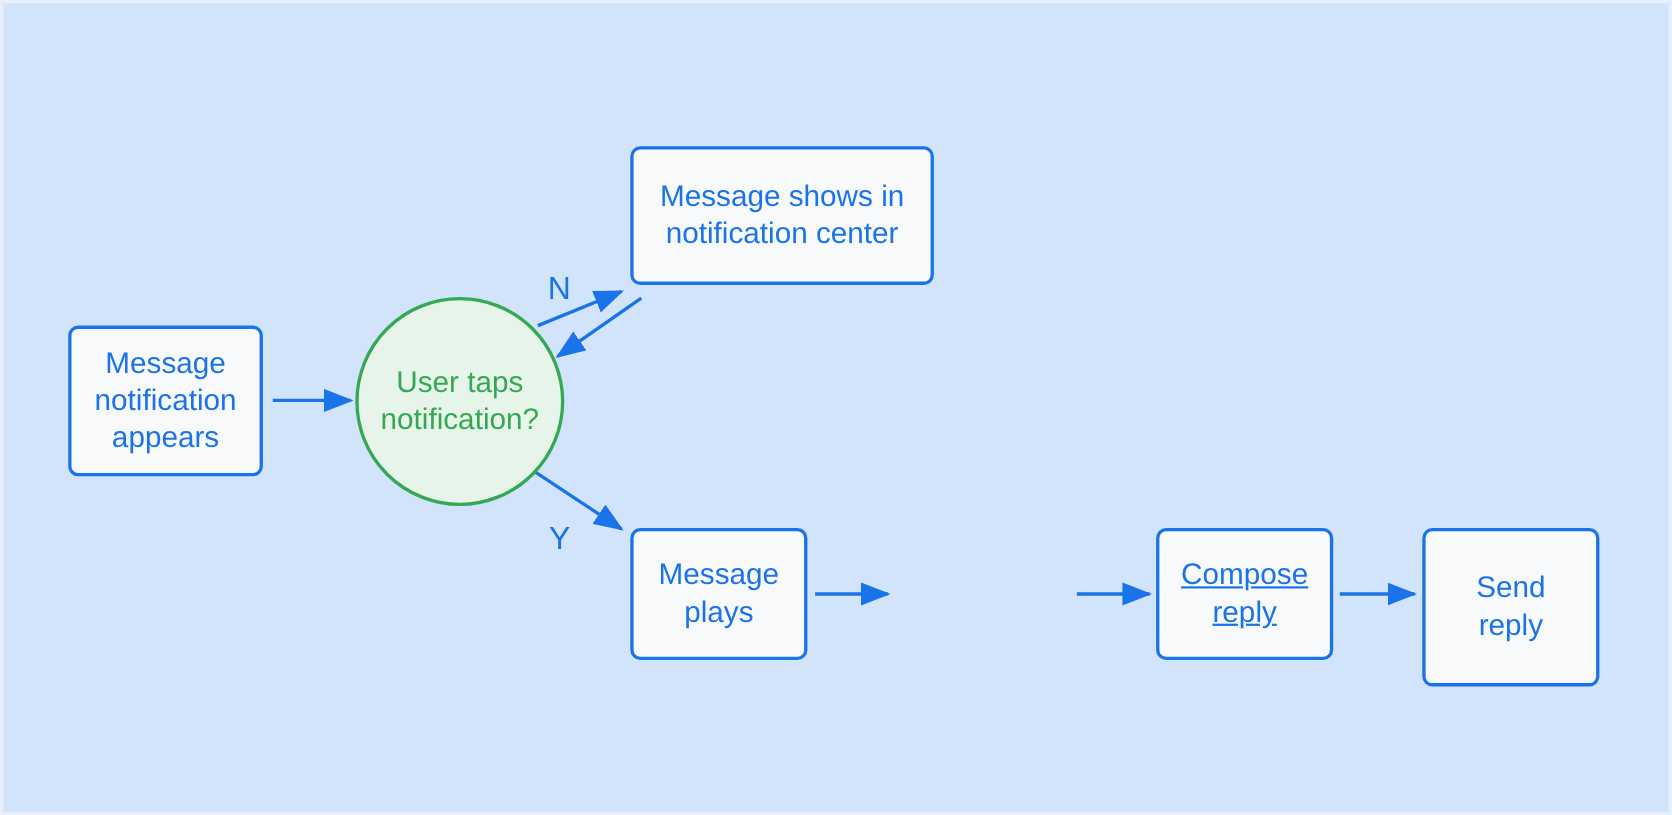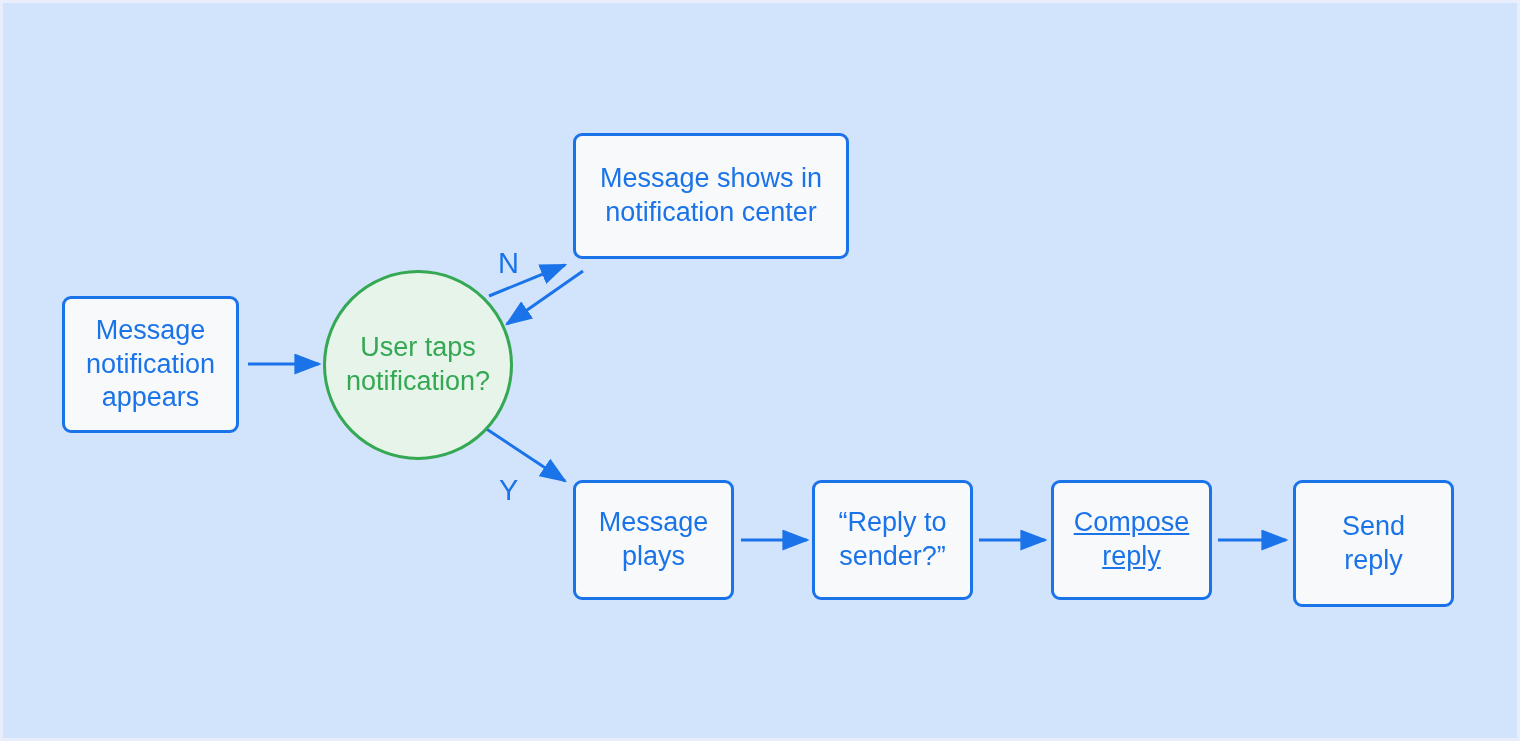--- a/index.html
+++ b/index.html
@@ -97,31 +97,27 @@
   <div class="node box" style="left:570px; top:130px; width:276px; height:126px;">
     <span class="node-text">Message shows in
 notification center</span>
   </div>
 
   <div class="node box" style="left:570px; top:477px; width:161px; height:120px;">
     <span class="node-text">Message
 plays</span>
   </div>
 
-  <div class="node box" style="left:809px; top:477px; width:161px; height:120px;">
-    <span class="node-text">“Reply to
-sender?”</span>
-  </div>
 
   <div class="node box" style="left:1048px; top:477px; width:161px; height:120px;text-decoration:underline;">
     <span class="node-text">Compose
 reply</span>
   </div>
 
-  <div class="node box" style="left:1290px; top:477px; width:161px; height:127px;align-items:center;">
+  <div class="node box" style="left:1290px; top:477px; width:161px; height:144px;align-items:center;">
     <span class="node-text">Send
 reply</span>
   </div>
 
   <div class="edge-label" style="left:495px; top:246px;">N</div>
 
   <div class="edge-label" style="left:496px; top:473px;">Y</div>
 
 </div>
 

